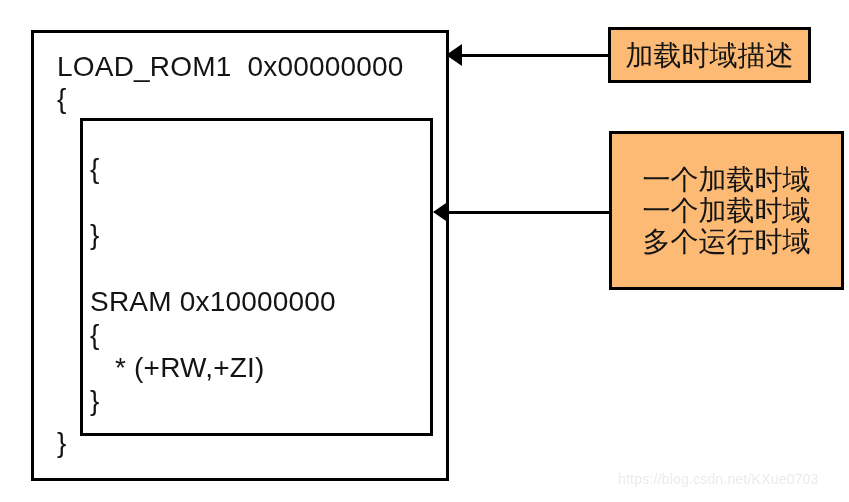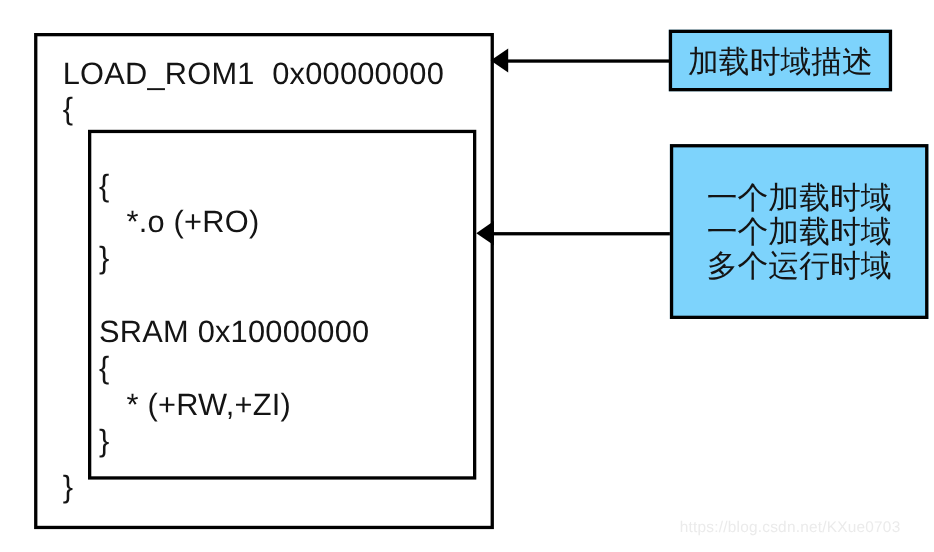--- a/index.html
+++ b/index.html
@@ -28,21 +28,21 @@
   }
   .callout {
     position: absolute;
     border: 3px solid #000000;
     display: flex;
     flex-direction: column;
     align-items: center;
     justify-content: center;
     font-size: 28px;
     color: #141414;
-    background: #7dd3fc;
+    background: #fdba74;
   }
   .callout .cn-line {
     line-height: 31px;
     white-space: pre;
   }
   .arrow-line {
     position: absolute;
     height: 3px;
     background: #000000;
   }
@@ -67,21 +67,20 @@
 <div class="canvas">
 
   <div class="box" style="left:31px; top:30px; width:418px; height:451px;"></div>
 
   <div class="code-line" style="left:57px; top:52px;">LOAD_ROM1  0x00000000</div>
   <div class="code-line" style="left:57px; top:84px;">{</div>
 
   <div class="box" style="left:80px; top:118px; width:353px; height:318px;"></div>
 
   <div class="code-line" style="left:90px; top:154px;">{</div>
-  <div class="code-line" style="left:115px; top:187px;">*.o (+RO)</div>
   <div class="code-line" style="left:90px; top:220px;">}</div>
 
   <div class="code-line" style="left:90px; top:287px;">SRAM 0x10000000</div>
   <div class="code-line" style="left:90px; top:320px;">{</div>
   <div class="code-line" style="left:115px; top:353px;">* (+RW,+ZI)</div>
   <div class="code-line" style="left:90px; top:386px;">}</div>
 
   <div class="code-line" style="left:57px; top:428px;">}</div>
 
   <div class="callout" style="left:608px; top:27px; width:203px; height:56px;">

